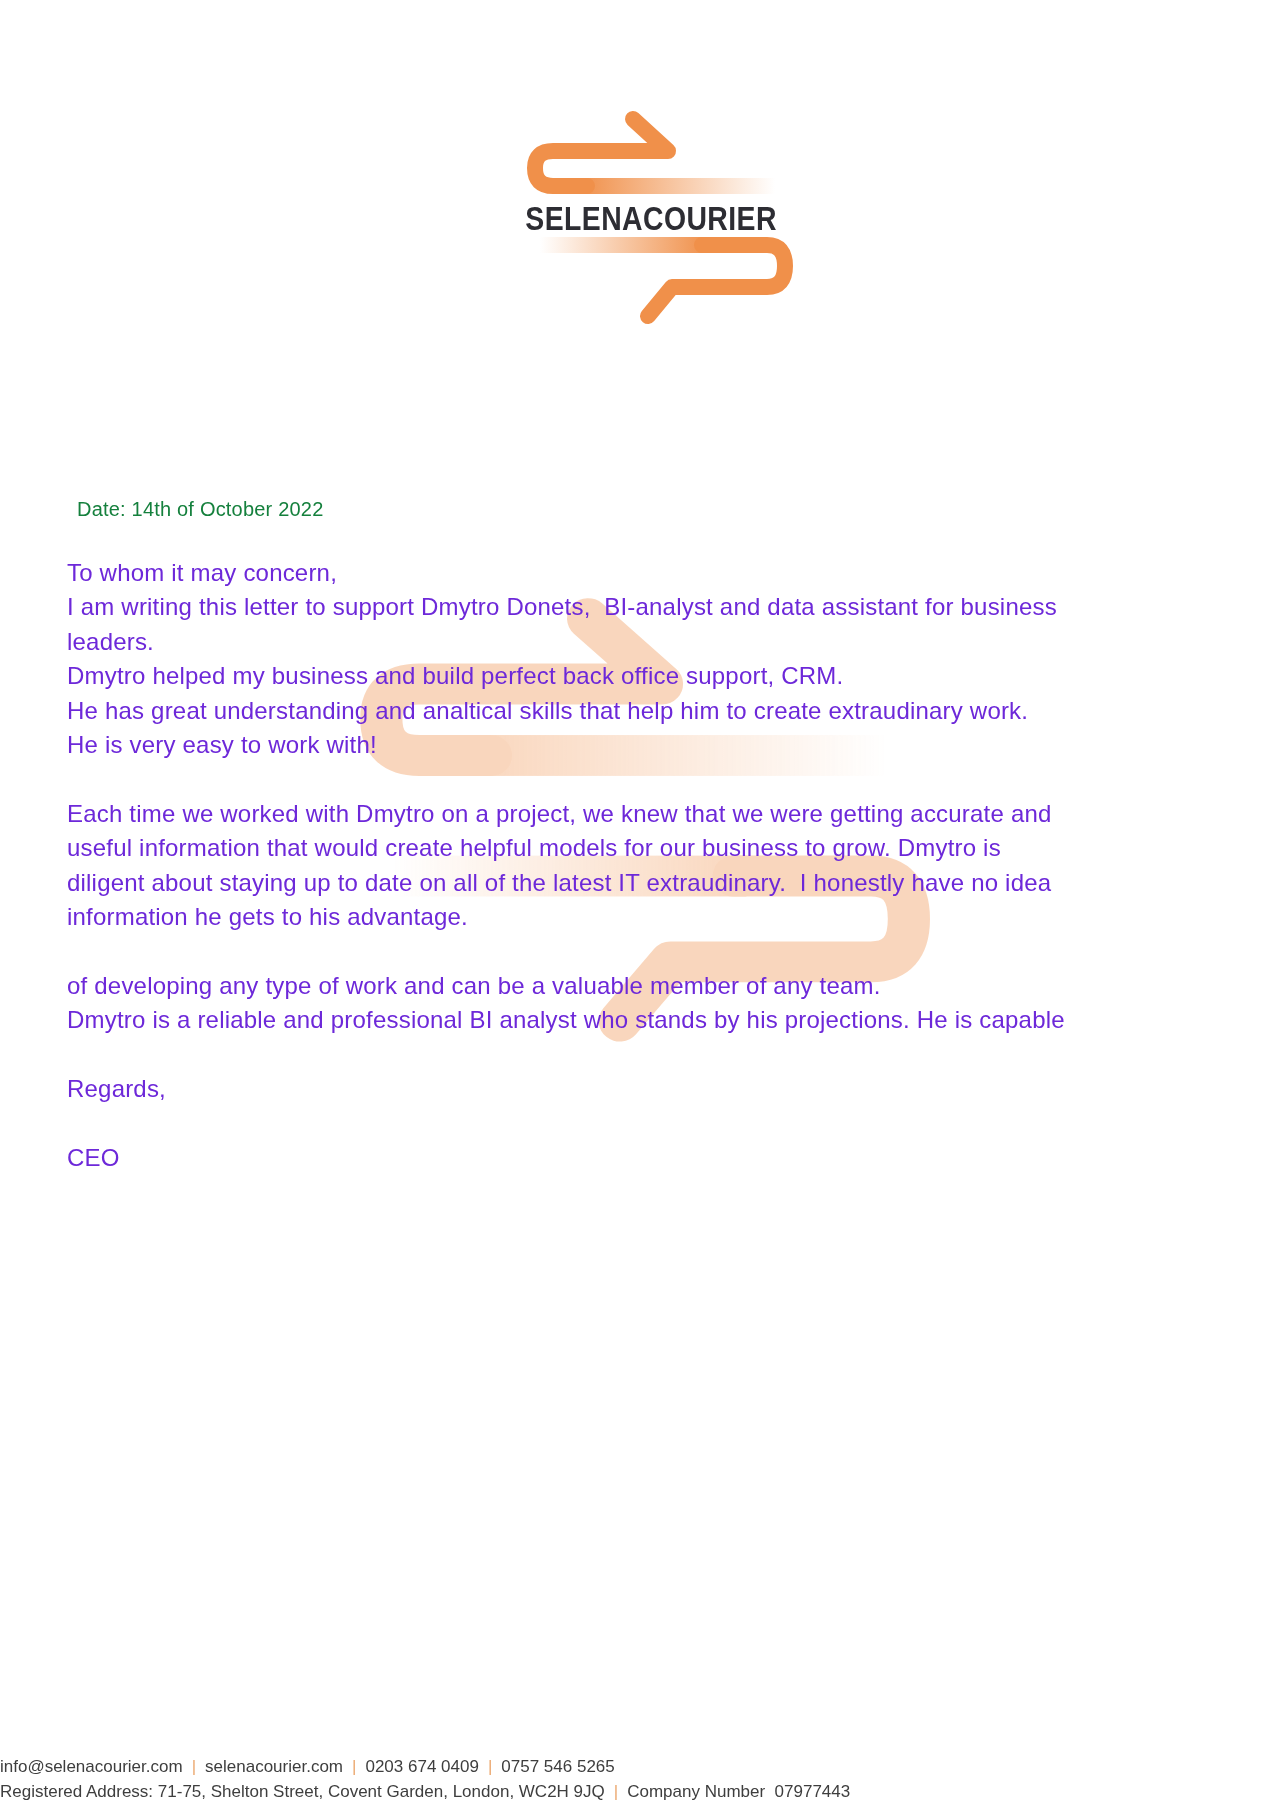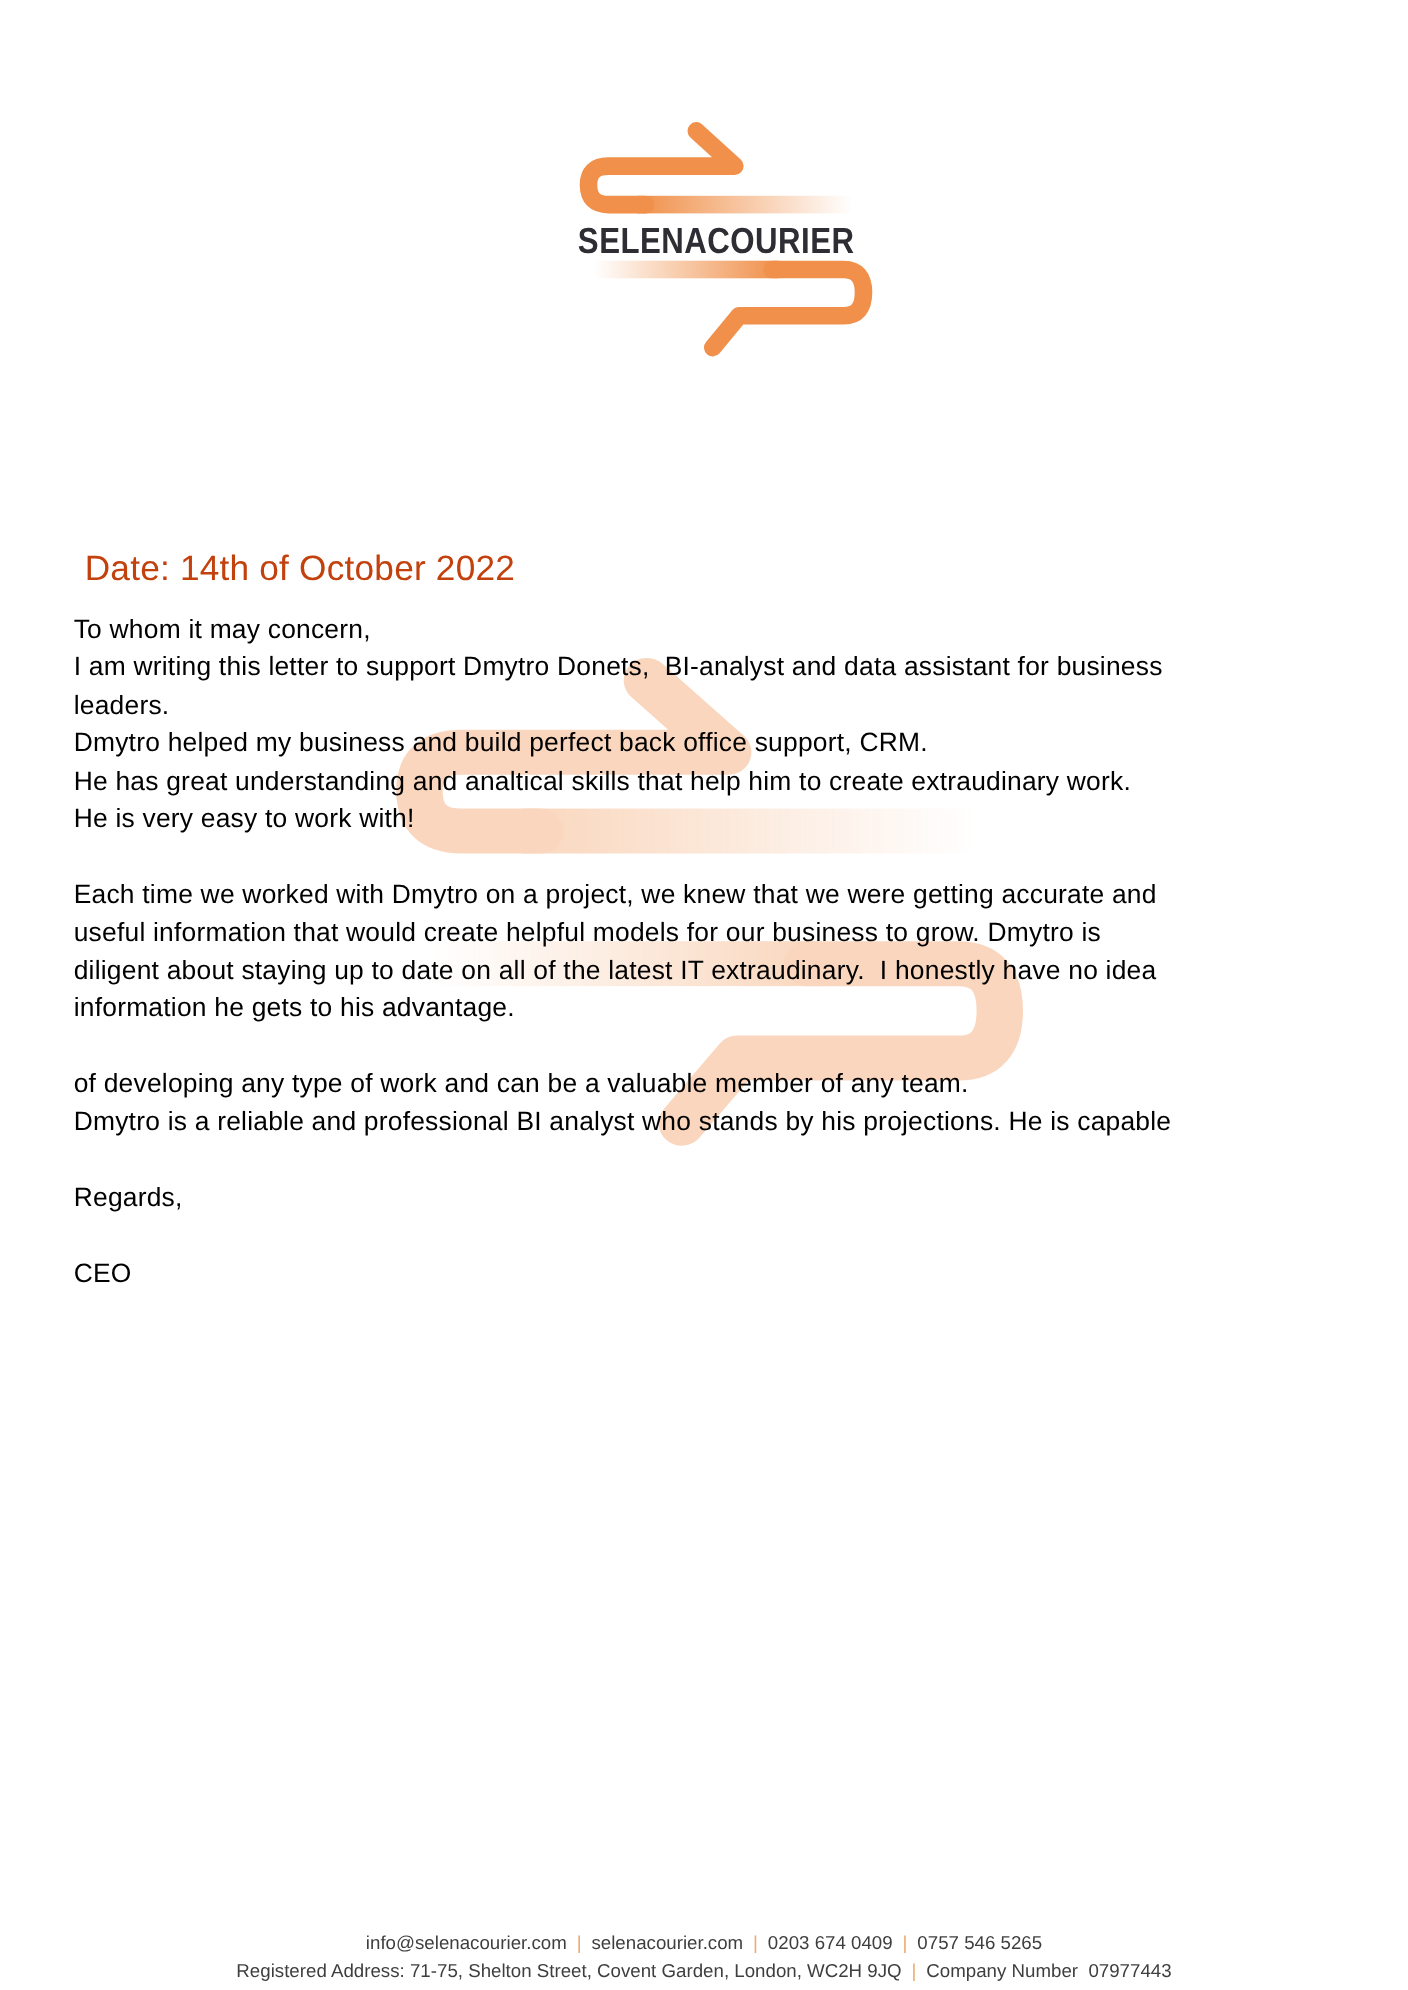--- a/index.html
+++ b/index.html
@@ -40,50 +40,49 @@
     left:318px; top:558px;
     width:612px; height:470px;
     opacity:0.36;
     z-index:1;
     pointer-events:none;
   }
   
   .date-line{
     position:absolute;
     left:77px; top:464px;
-    font-size:32px;
-    color:#c2410c;
+    font-size:20px;
+    color:#15803d;
     letter-spacing:0.2px;
     white-space:pre;
     z-index:2;
   }
   .letter-body{
     position:absolute;
     left:67px; top:522px;
     width:1150px;
     z-index:2;
   }
   .body-line{
     font-size:24px;
     line-height:34.4px;
     min-height:34.4px;
     letter-spacing:0.2px;
-    color:#000000;
+    color:#6d28d9;
     white-space:pre;
   }
   
   .footer{
     position:absolute;
     left:0; bottom:0;
     width:100%;
     z-index:2;
   }
   .footer-line{
     width:100%;
-    text-align:center;
     font-size:17px;
     line-height:25px;
     color:#3e3e3e;
     white-space:pre;
   }
   .footer-line .pipe{
     color:#eca86f;
     padding:0 9px;
   }
   .footer-text{

